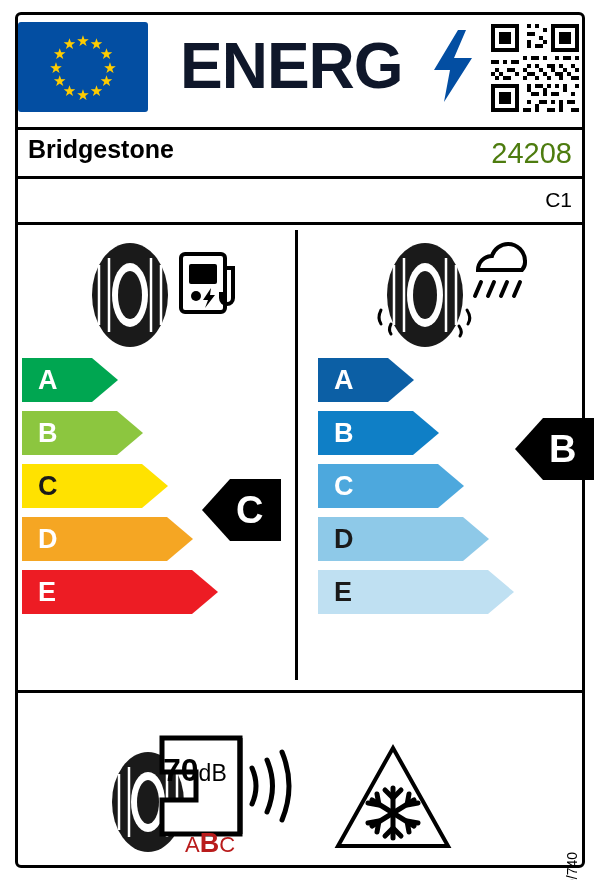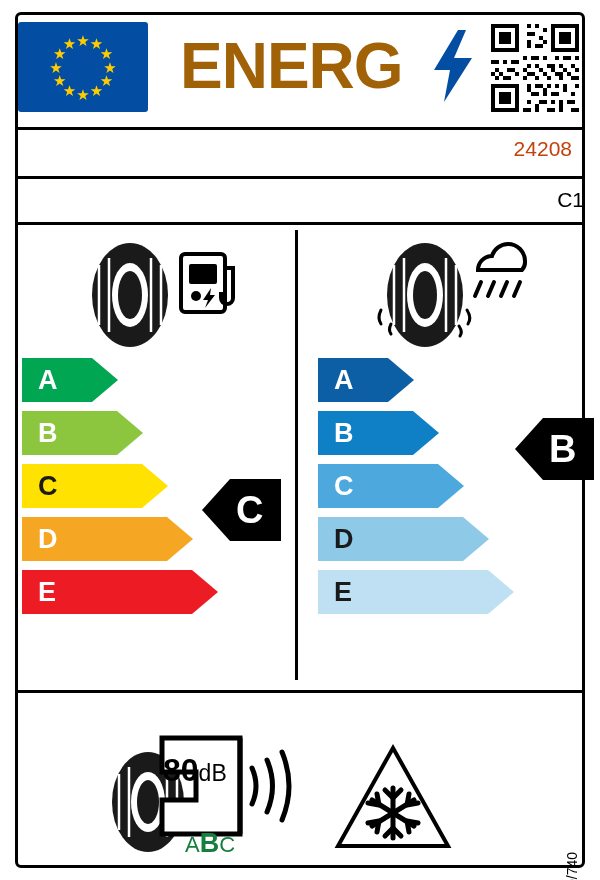--- a/index.html
+++ b/index.html
@@ -35,21 +35,21 @@
     font-size: 15px;
     line-height: 15px;
     width: 15px; height: 15px;
     text-align: center;
   }
   .energ {
     position: absolute;
     left: 180px; top: 28px;
     font-size: 64px;
     font-weight: bold;
-    color: #a16207;
+    color: #0f172a;
     letter-spacing: -1px;
     line-height: 76px;
   }
   .bolt {
     position: absolute;
     left: 432px; top: 30px;
     width: 42px; height: 72px;
   }
   .qr {
     position: absolute;
@@ -75,33 +75,33 @@
   .brand {
     position: absolute;
     left: 28px; top: 135px;
     font-size: 25px;
     font-weight: bold;
     color: #000;
   }
   .code {
     position: absolute;
     right: 28px; top: 137px;
-    font-size: 21px;
-    color: #c2410c;
+    font-size: 29px;
+    color: #4d7c0f;
   }
   
   .size {
     position: absolute;
     left: 28px; top: 185px;
     font-size: 25px;
     color: #000;
   }
   .cls {
     position: absolute;
-    right: 16px; top: 188px;
+    right: 28px; top: 188px;
     font-size: 21px;
     color: #000;
   }
 
   
   .pict { position: absolute; }
 
   
   .bars { position: absolute; }
   .bar {
@@ -157,21 +157,21 @@
   }
 
   
   .db-text {
     position: absolute;
     font-weight: bold;
     color: #000;
   }
   .abc {
     position: absolute;
-    color: #15803d;
+    color: #b91c1c;
   }
   .sidecode {
     position: absolute;
     right: 20px; bottom: 28px;
     font-size: 14px;
     color: #000;
     transform: rotate(-90deg);
     transform-origin: right bottom;
     white-space: nowrap;
   }
@@ -280,20 +280,21 @@
           <rect x="11" y="20" width="1" height="2"></rect>
           <rect x="14" y="21" width="2" height="1"></rect>
         <rect x="17" y="20" width="1" height="2"></rect>
           <rect x="20" y="21" width="2" height="1"></rect>
       </g>
     </svg>
   </div>
 
   <div class="hline" style="top:127px;"></div>
 
+  <div class="brand">Bridgestone</div>
   <div class="code">24208</div>
   <div class="hline" style="top:176px;"></div>
 
   <div class="cls">C1</div>
   <div class="hline" style="top:222px;"></div>
 
   <div class="vline" style="left:295px; top:230px; height:450px;"></div>
 
   <div class="pict" style="left:85px; top:240px;">
     <svg width="150" height="110" viewBox="0 0 150 110">
@@ -442,21 +443,21 @@
         <path d="M140,16 L140,112" stroke="#000" stroke-width="5"></path>
       </g>
       <g stroke="#000" stroke-width="5" fill="none" stroke-linecap="round">
         <path d="M152,46 q8,18 0,36"></path>
         <path d="M167,38 q11,26 0,52"></path>
         <path d="M182,30 q14,34 0,68"></path>
       </g>
     </svg>
   </div>
   <div class="db-text" style="left:163px; top:752px; font-size:32px;">
-    <span>80</span><span style="font-size:23px; font-weight:normal;margin-top:40px;">dB</span>
+    <span>70</span><span style="font-size:23px; font-weight:normal;margin-top:40px;">dB</span>
   </div>
   <div class="abc" style="left:185px; top:828px; font-size:22px;">
     <span>A</span><span style="font-size:27px; font-weight:bold;">B</span><span>C</span>
   </div>
 
   <div class="pict" style="left:330px; top:742px;">
     <svg width="130" height="115" viewBox="0 0 130 115">
       <g>
         <path d="M63,6 L118,104 L8,104 Z" fill="none" stroke="#000" stroke-width="4"></path>
         <g stroke="#000" stroke-width="5" stroke-linecap="round">

